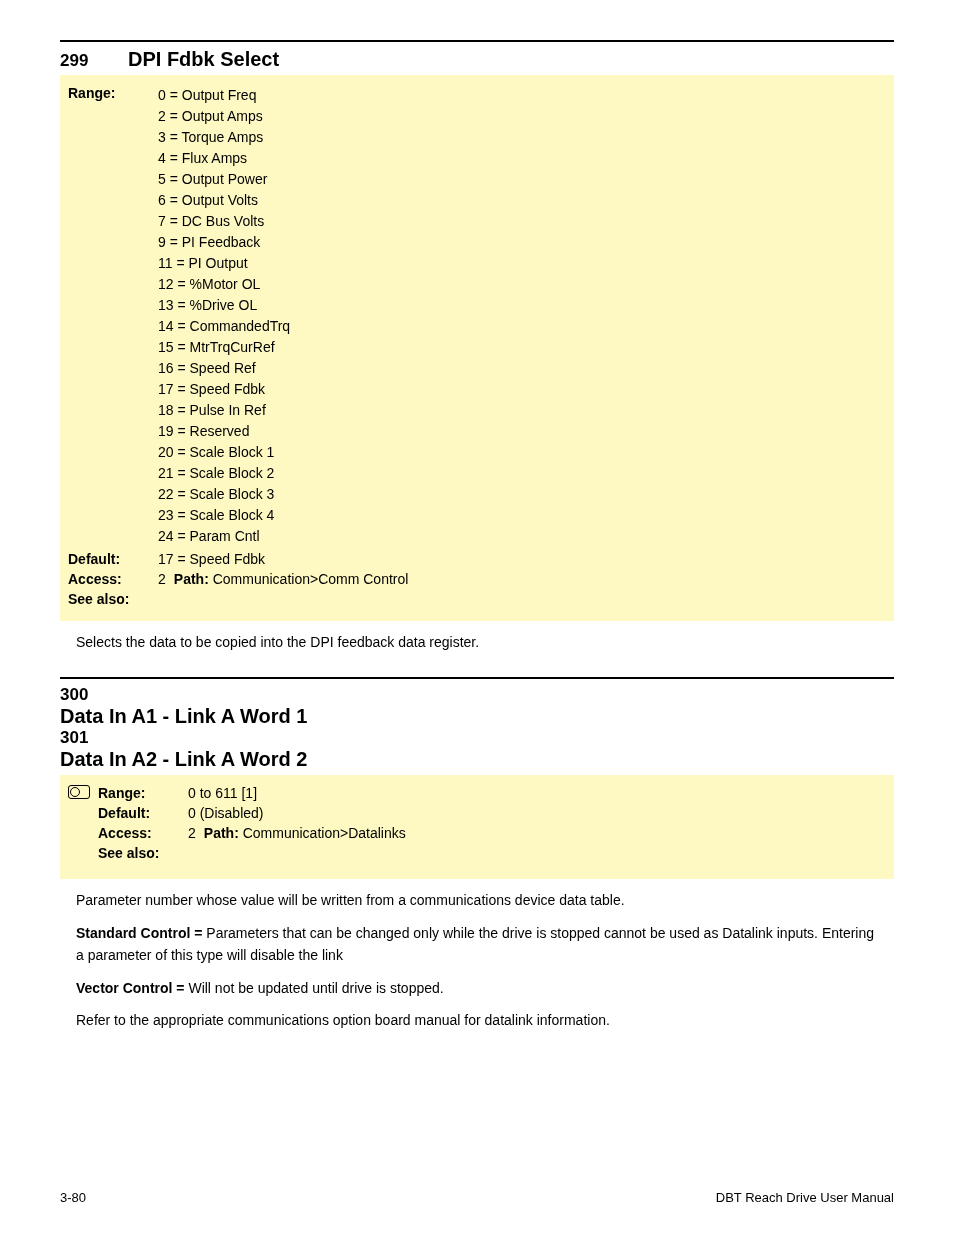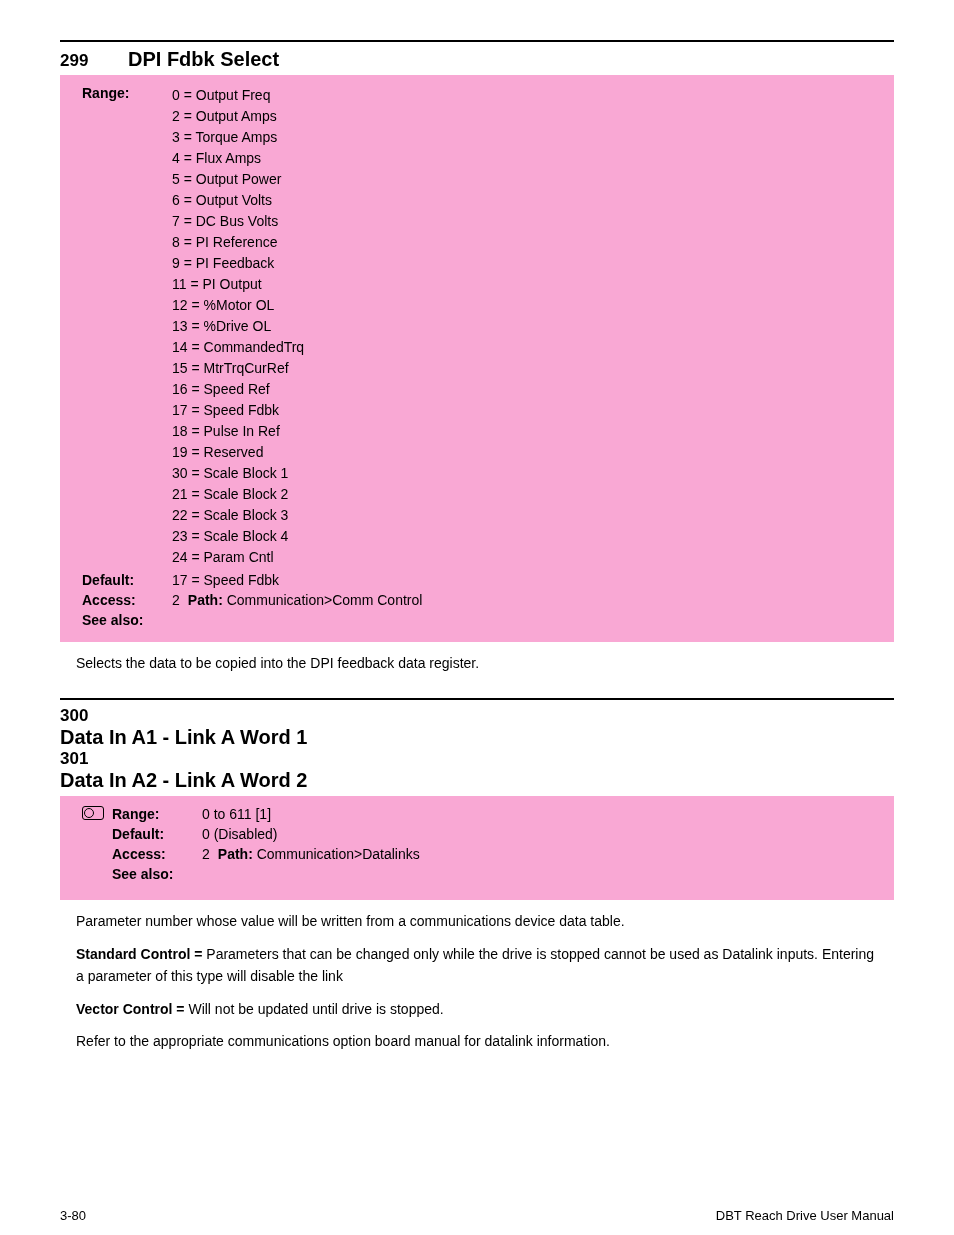--- a/index.html
+++ b/index.html
@@ -32,22 +32,22 @@
       margin-right: 8px;
     }
 
     .section-title {
       font-size: 20px;
       font-weight: bold;
       text-align: center;
     }
 
     .gray-box {
-      background: #f9a8d4;
-      padding: 10px 22px;
+      background: #fef9c3;
+      padding: 10px 8px;
       margin-bottom: 10px;
     }
 
     .param-row {
       display: flex;
       margin-bottom: 4px;
       align-items: flex-start;
     }
 
     .param-label {
@@ -118,21 +118,21 @@
       display: flex;
       align-items: baseline;
     }
 
     .access-path {
       margin-left: 8px;
     }
 
     .footer {
       position: fixed;
-      bottom: 12px;
+      bottom: 30px;
       left: 60px;
       right: 60px;
       display: flex;
       justify-content: space-between;
       font-size: 13px;
     }
   </style>
 </head>
 <body>
 
@@ -147,32 +147,31 @@
     <div class="param-row">
       <span class="param-label">Range:</span>
       <span class="param-value">
         <span class="param-value-line">0 = Output Freq</span>
         <span class="param-value-line">2 = Output Amps</span>
         <span class="param-value-line">3 = Torque Amps</span>
         <span class="param-value-line">4 = Flux Amps</span>
         <span class="param-value-line">5 = Output Power</span>
         <span class="param-value-line">6 = Output Volts</span>
         <span class="param-value-line">7 = DC Bus Volts</span>
-        <span class="param-value-line">8 = PI Reference</span>
         <span class="param-value-line">9 = PI Feedback</span>
         <span class="param-value-line">11 = PI Output</span>
         <span class="param-value-line">12 = %Motor OL</span>
         <span class="param-value-line">13 = %Drive OL</span>
         <span class="param-value-line">14 = CommandedTrq</span>
         <span class="param-value-line">15 = MtrTrqCurRef</span>
         <span class="param-value-line">16 = Speed Ref</span>
         <span class="param-value-line">17 = Speed Fdbk</span>
         <span class="param-value-line">18 = Pulse In Ref</span>
         <span class="param-value-line">19 = Reserved</span>
-        <span class="param-value-line">30 = Scale Block 1</span>
+        <span class="param-value-line">20 = Scale Block 1</span>
         <span class="param-value-line">21 = Scale Block 2</span>
         <span class="param-value-line">22 = Scale Block 3</span>
         <span class="param-value-line">23 = Scale Block 4</span>
         <span class="param-value-line">24 = Param Cntl</span>
       </span>
     </div>
 
     <div class="param-row">
       <span class="param-label">Default:</span>
       <span class="param-value">17 = Speed Fdbk</span>

